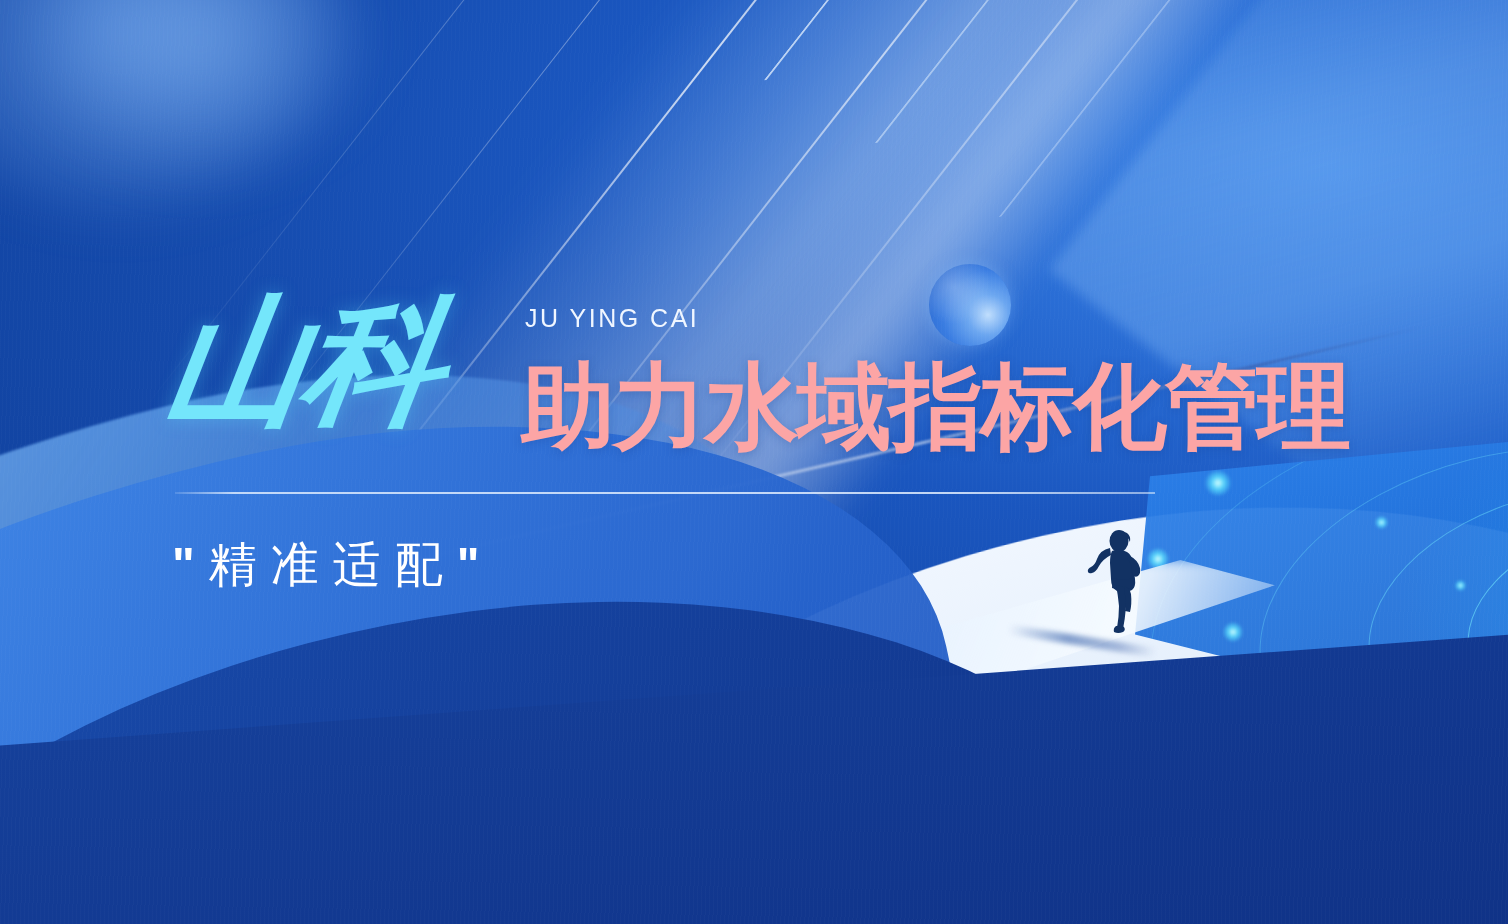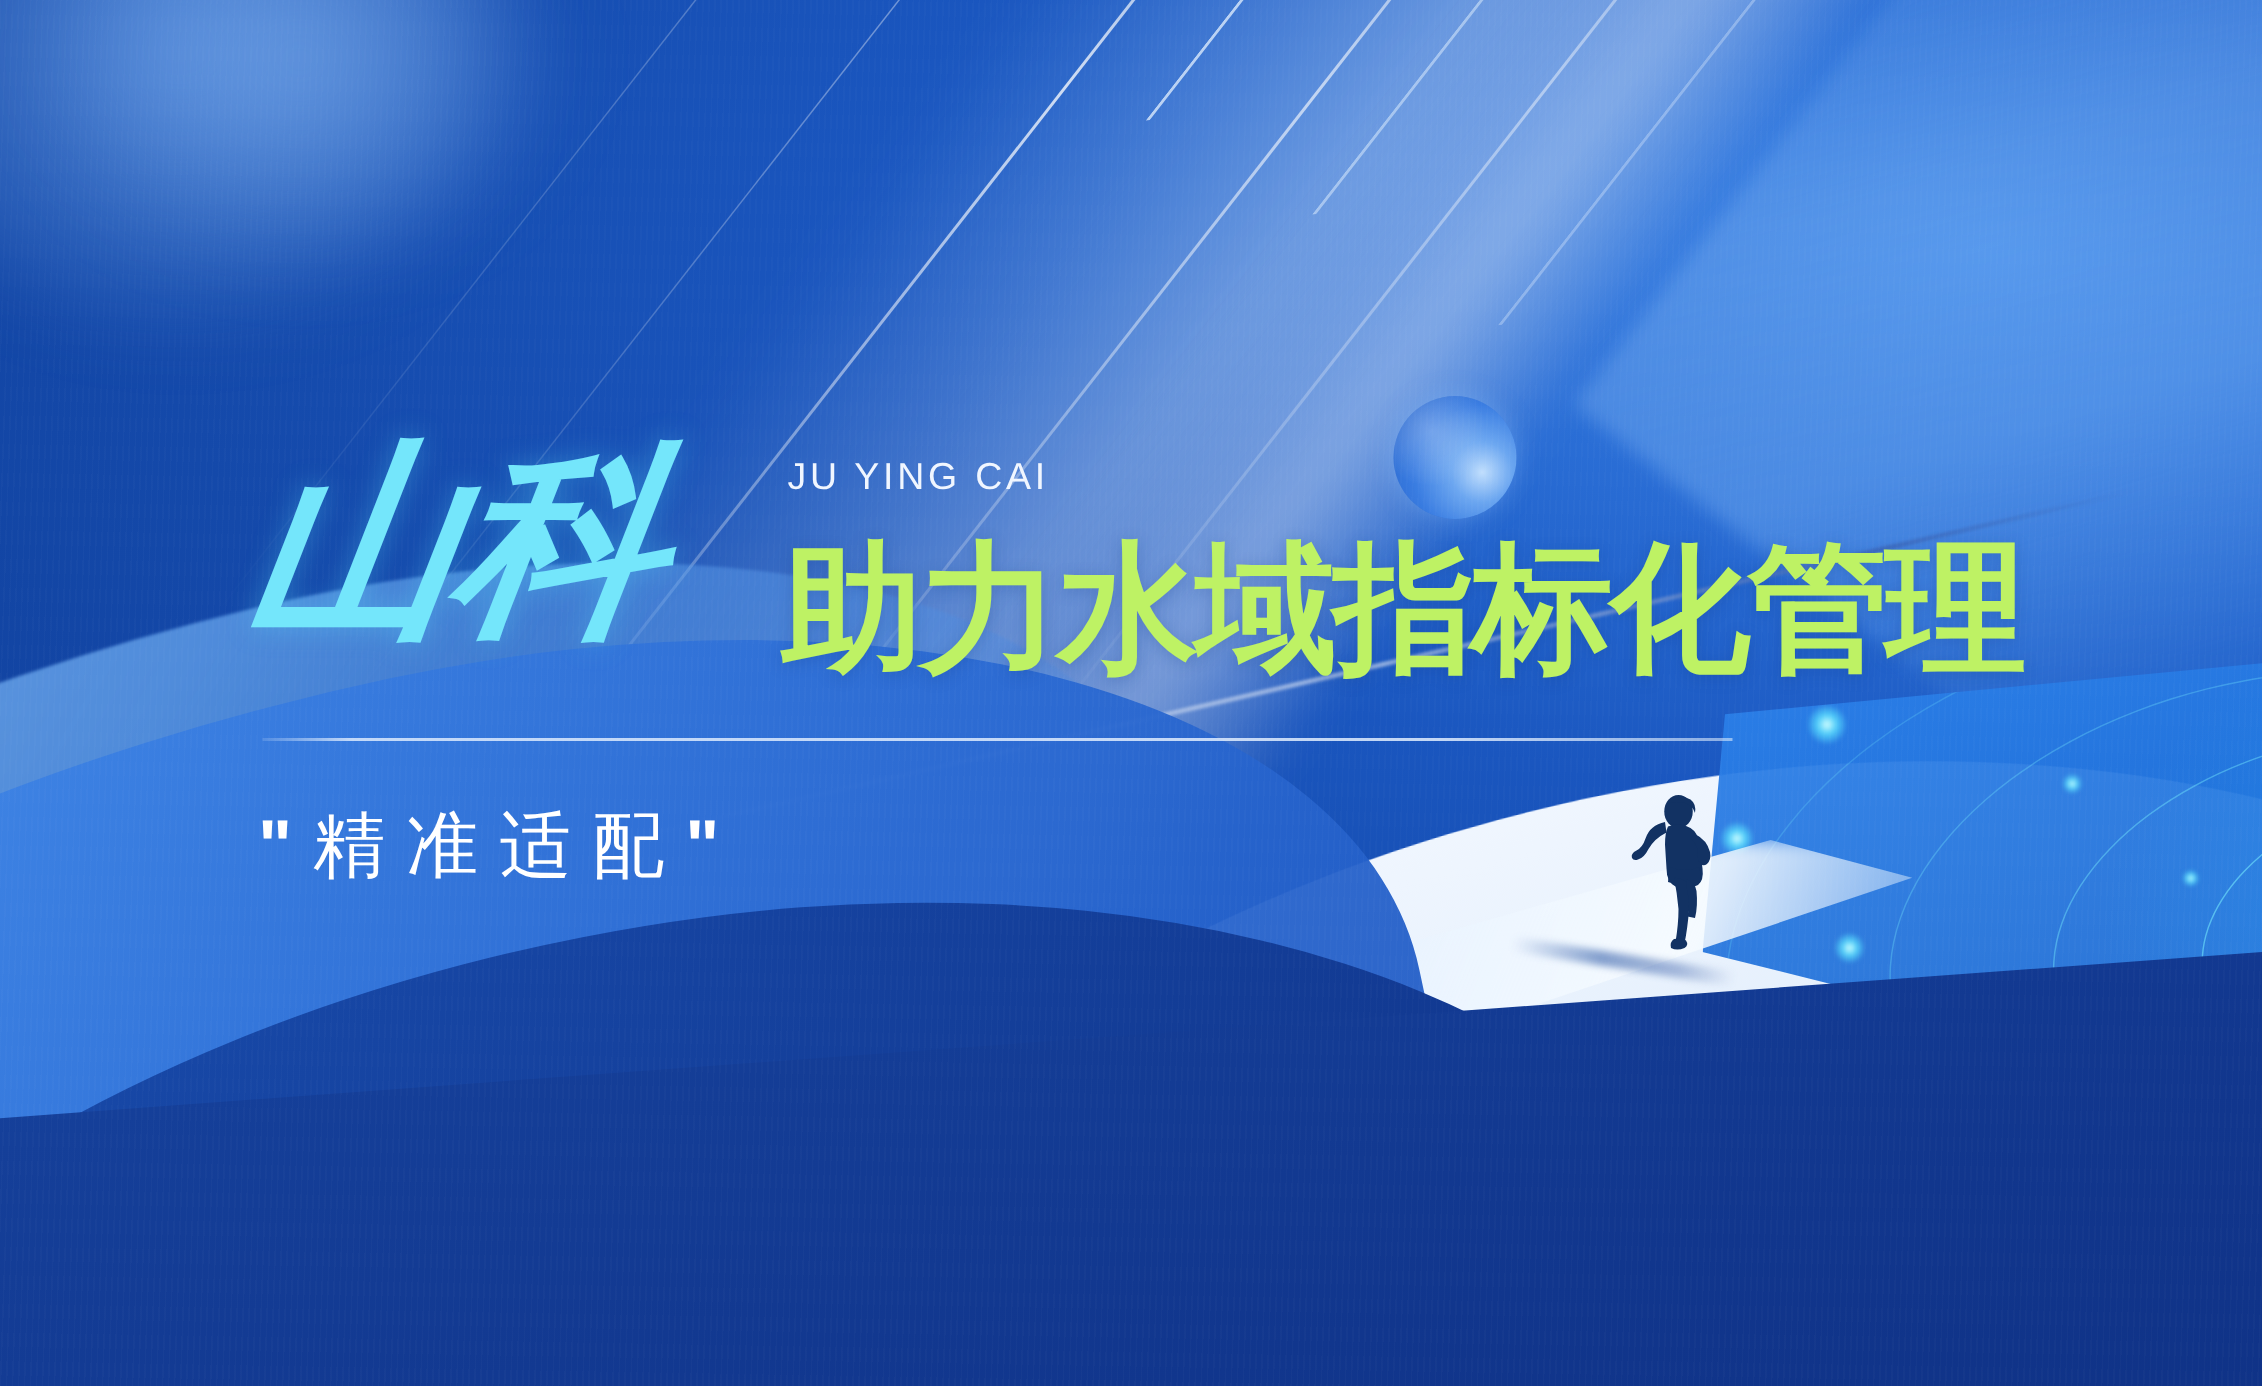--- a/index.html
+++ b/index.html
@@ -248,21 +248,21 @@
     font-weight:400;
     font-family:"Liberation Sans","DejaVu Sans",sans-serif;
   }
 
   .headline{
     position:absolute;
     left:521px;top:360px;
     font-size:94px;
     line-height:1;
     font-weight:700;
-    color:#bef264;
+    color:#fca5a5;
     letter-spacing:-2px;
     white-space:nowrap;
     font-family:"DejaVu Sans","Liberation Sans",sans-serif;
     text-shadow:0 2px 10px rgba(20,60,140,.25);
   }
 
   .divider{
     position:absolute;
     left:175px;top:492px;width:980px;height:2px;
     background:linear-gradient(90deg, rgba(230,242,255,.15) 0%, rgba(225,238,255,.82) 6%, rgba(225,238,255,.85) 80%, rgba(230,242,255,.55) 100%);

